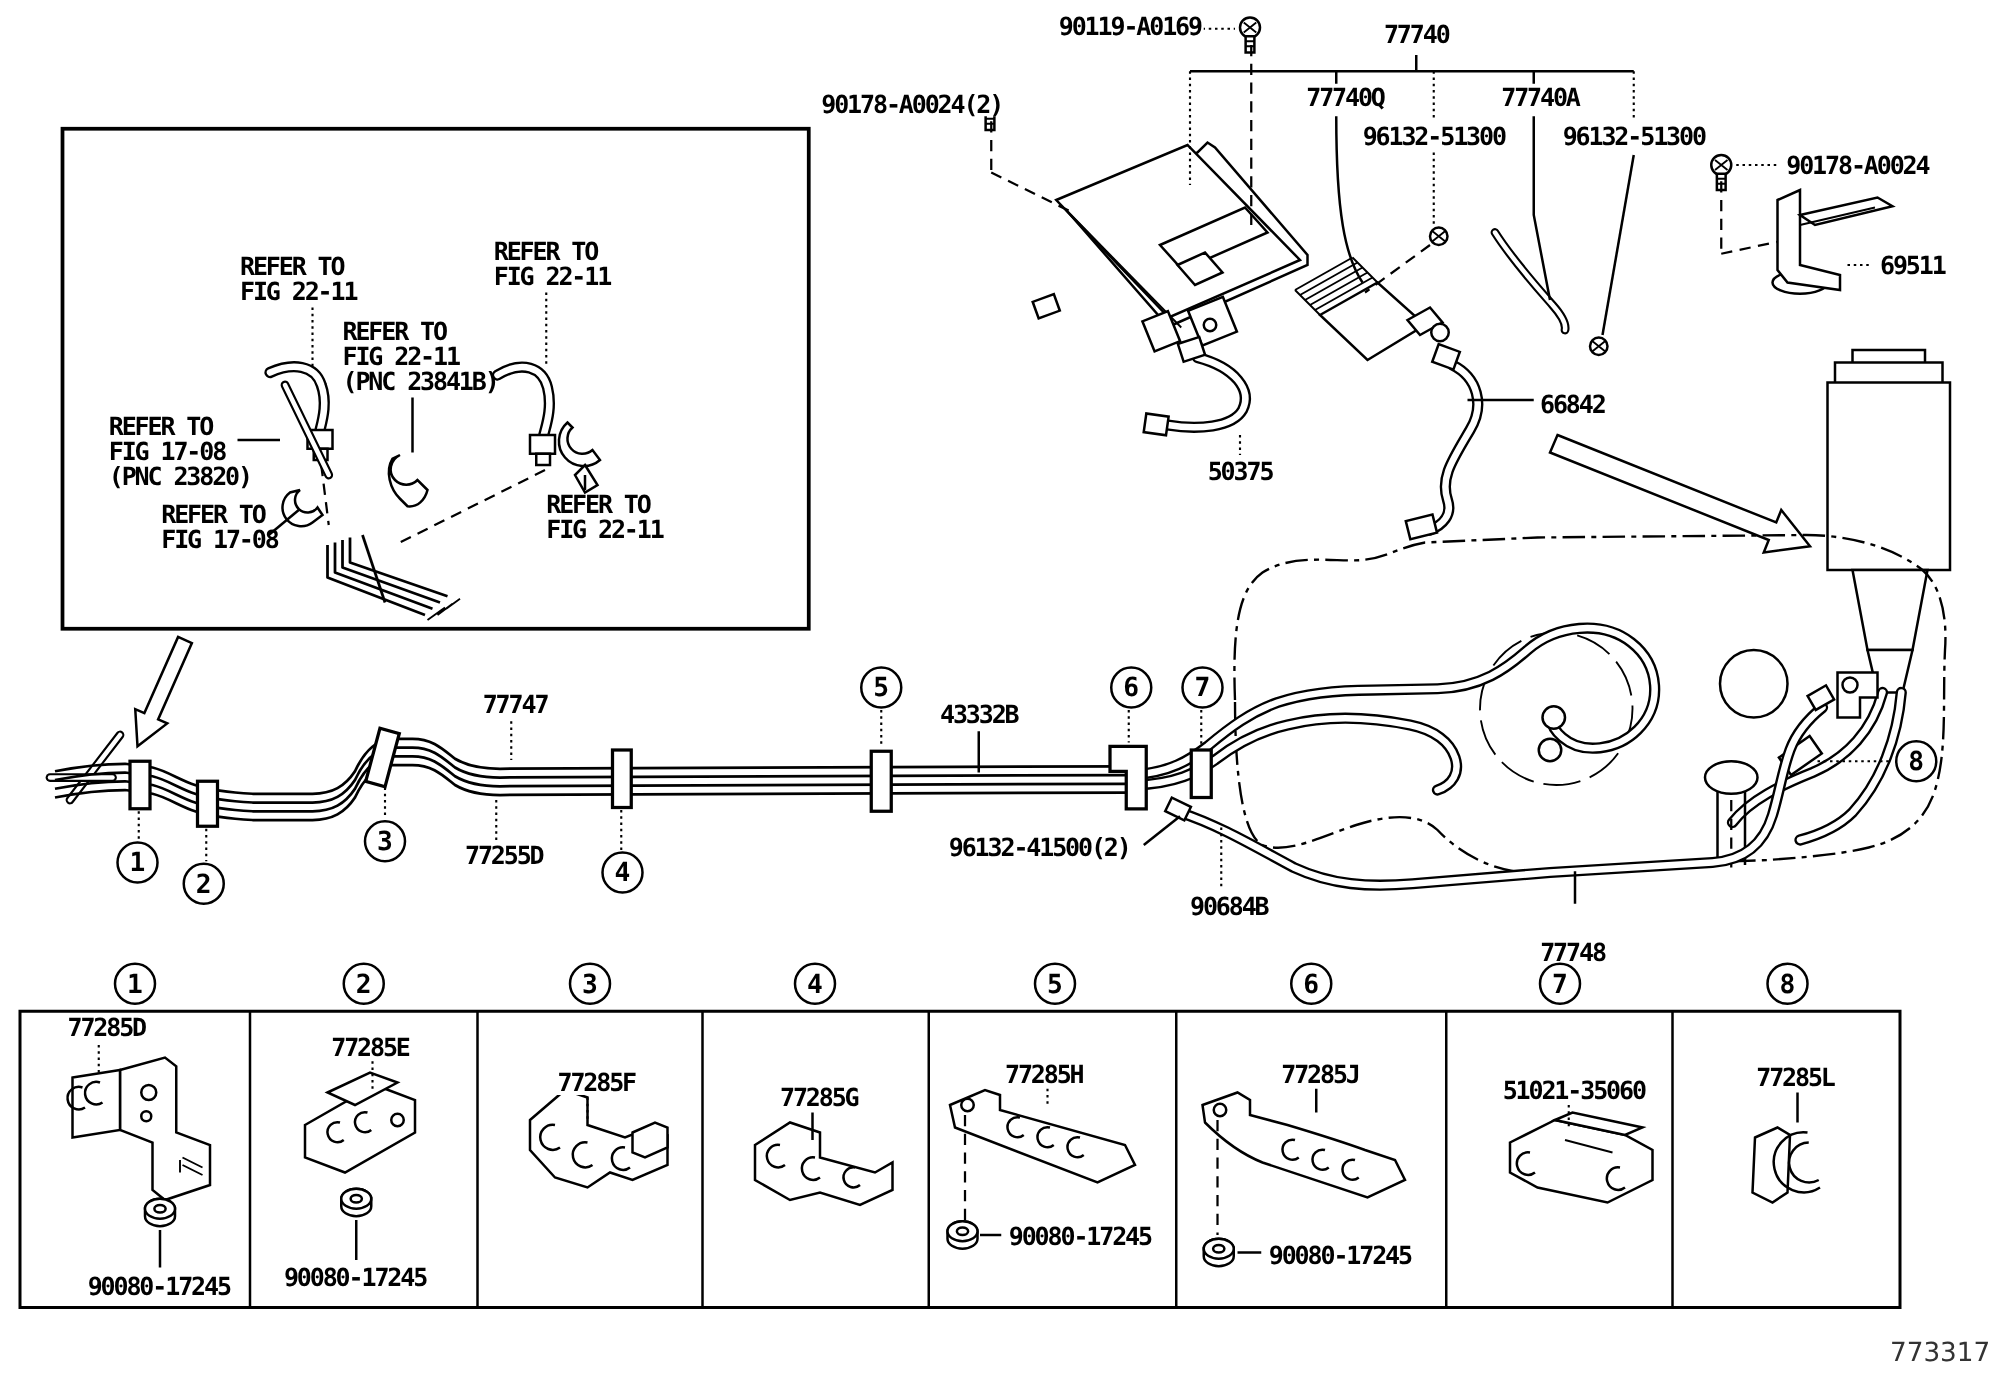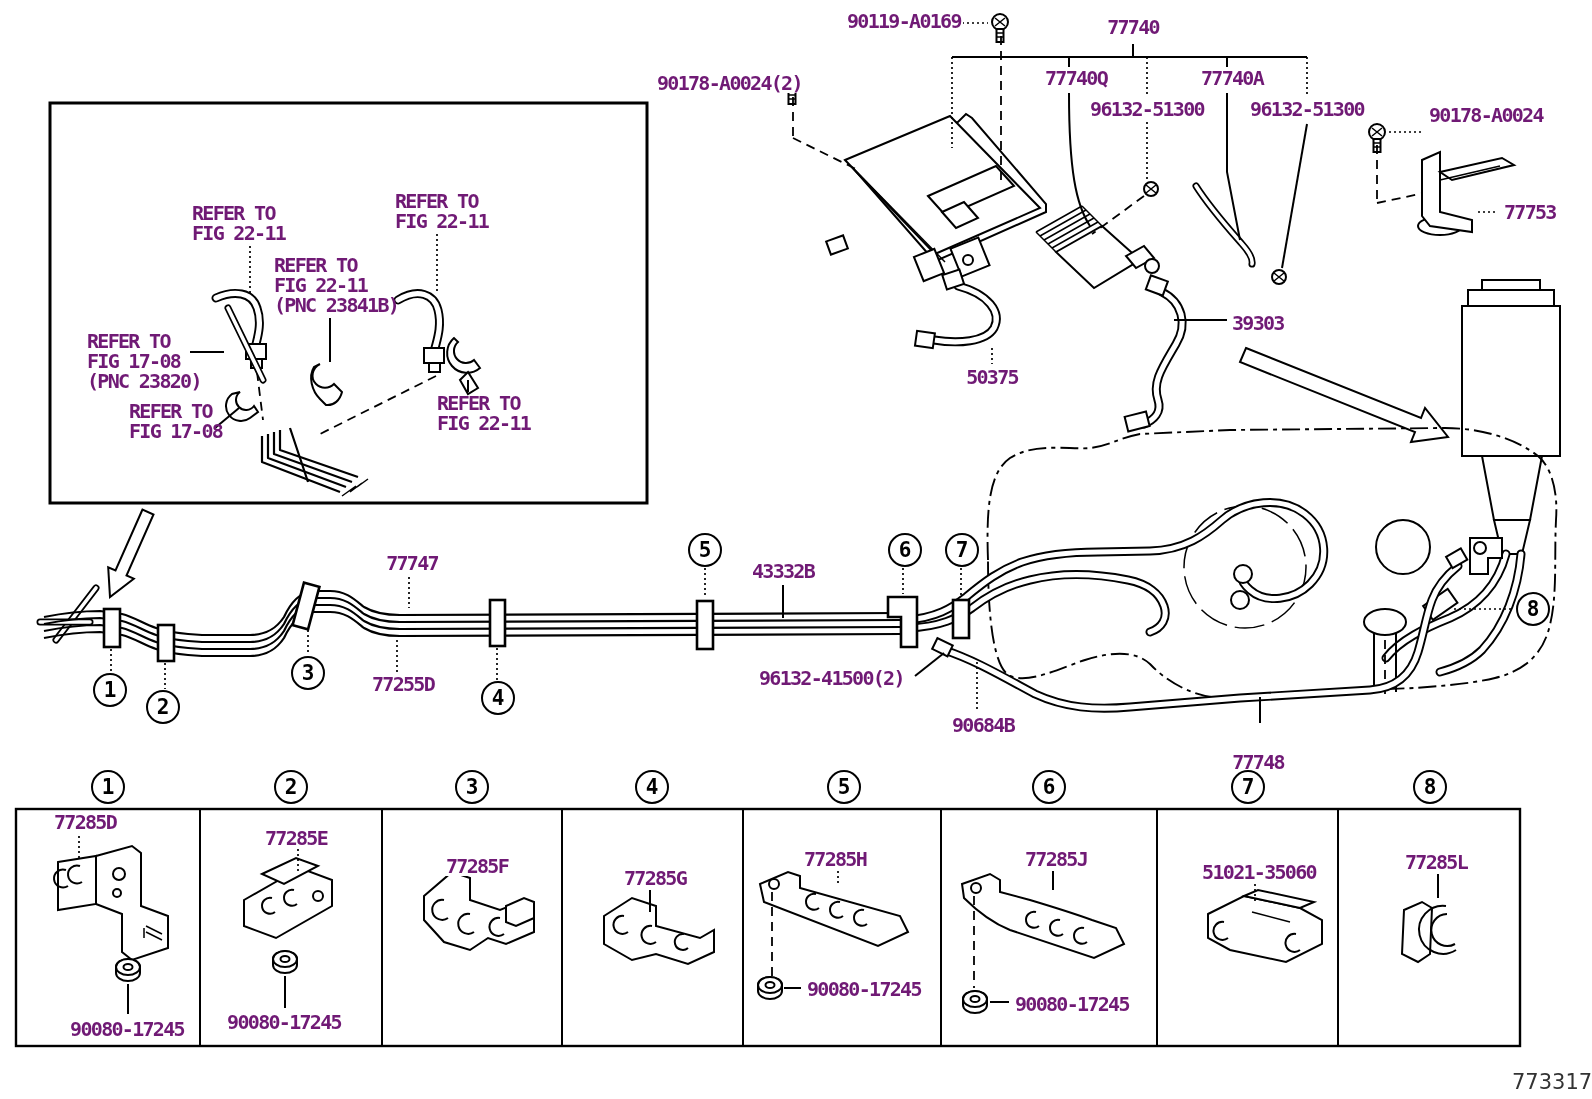--- a/index.html
+++ b/index.html
@@ -12,21 +12,21 @@
   .wh3{stroke:#000;stroke-width:2.6;fill:#fff;}
   .dot{stroke:#000;stroke-width:1.7;fill:none;stroke-dasharray:2 3;}
   .dash{stroke:#000;stroke-width:1.8;fill:none;stroke-dasharray:9 6;}
   .ph{stroke:#000;stroke-width:1.9;fill:none;stroke-dasharray:18 5 4 5;}
   .to{stroke:#000;stroke-width:9;fill:none;stroke-linecap:round;stroke-linejoin:round;}
   .ti{stroke:#fff;stroke-width:5.2;fill:none;stroke-linecap:round;stroke-linejoin:round;}
   .to2{stroke:#000;stroke-width:7;fill:none;stroke-linecap:round;stroke-linejoin:round;}
   .ti2{stroke:#fff;stroke-width:3.6;fill:none;stroke-linecap:round;stroke-linejoin:round;}
   .bl{stroke:#000;stroke-width:2.2;fill:none;stroke-linejoin:round;}
   .lbl,.lblc,.note{position:absolute;font:700 20px "DejaVu Sans Mono",monospace;
-    letter-spacing:-1.7px;color:#701a75;white-space:nowrap;line-height:20px;background:#fff;padding:0 2px;}
+    letter-spacing:-1.7px;color:#000000;white-space:nowrap;line-height:20px;background:#fff;padding:0 2px;}
   .lblc{transform:translateX(-50%);}
   .note{background:transparent;}
   .callout{position:absolute;width:34px;height:34px;border:2.6px solid #000;border-radius:50%;
     background:#fff;display:flex;align-items:center;justify-content:center;
     font:700 21px "DejaVu Sans Mono",monospace;color:#000;box-sizing:border-box;}
   .doc{position:absolute;font:400 21px "DejaVu Sans",sans-serif;color:#333;letter-spacing:0;}
 </style>
 </head>
 <body>
 
@@ -322,24 +322,24 @@
   </g>
 </svg>
 
 <div class="lbl" style="left:845px;top:11px">90119-A0169</div>
 <div class="lblc" style="left:1133px;top:17px">77740</div>
 <div class="lblc" style="left:1076px;top:68px">77740Q</div>
 <div class="lblc" style="left:1232px;top:68px">77740A</div>
 <div class="lblc" style="left:1147px;top:99px">96132-51300</div>
 <div class="lblc" style="left:1307px;top:99px">96132-51300</div>
 <div class="lbl" style="left:655px;top:73px">90178-A0024(2)</div>
-<div class="lbl" style="left:1427px;top:105px">90178-A0024</div>
-<div class="lbl" style="left:1502px;top:202px">77753</div>
+<div class="lbl" style="left:1427px;top:122px">90178-A0024</div>
+<div class="lbl" style="left:1502px;top:202px">69511</div>
 <div class="lblc" style="left:992px;top:367px">50375</div>
-<div class="lbl" style="left:1230px;top:313px">39303</div>
+<div class="lbl" style="left:1230px;top:313px">66842</div>
 <div class="lblc" style="left:412px;top:553px">77747</div>
 <div class="lblc" style="left:403px;top:674px">77255D</div>
 <div class="lblc" style="left:783px;top:561px">43332B</div>
 <div class="lbl" style="left:757px;top:668px">96132-41500(2)</div>
 <div class="lblc" style="left:983px;top:715px">90684B</div>
 <div class="lblc" style="left:1258px;top:752px">77748</div>
 
 <div class="note" style="left:190px;top:203px">
   <div>REFER TO</div>
       <div>FIG 22-11</div>

